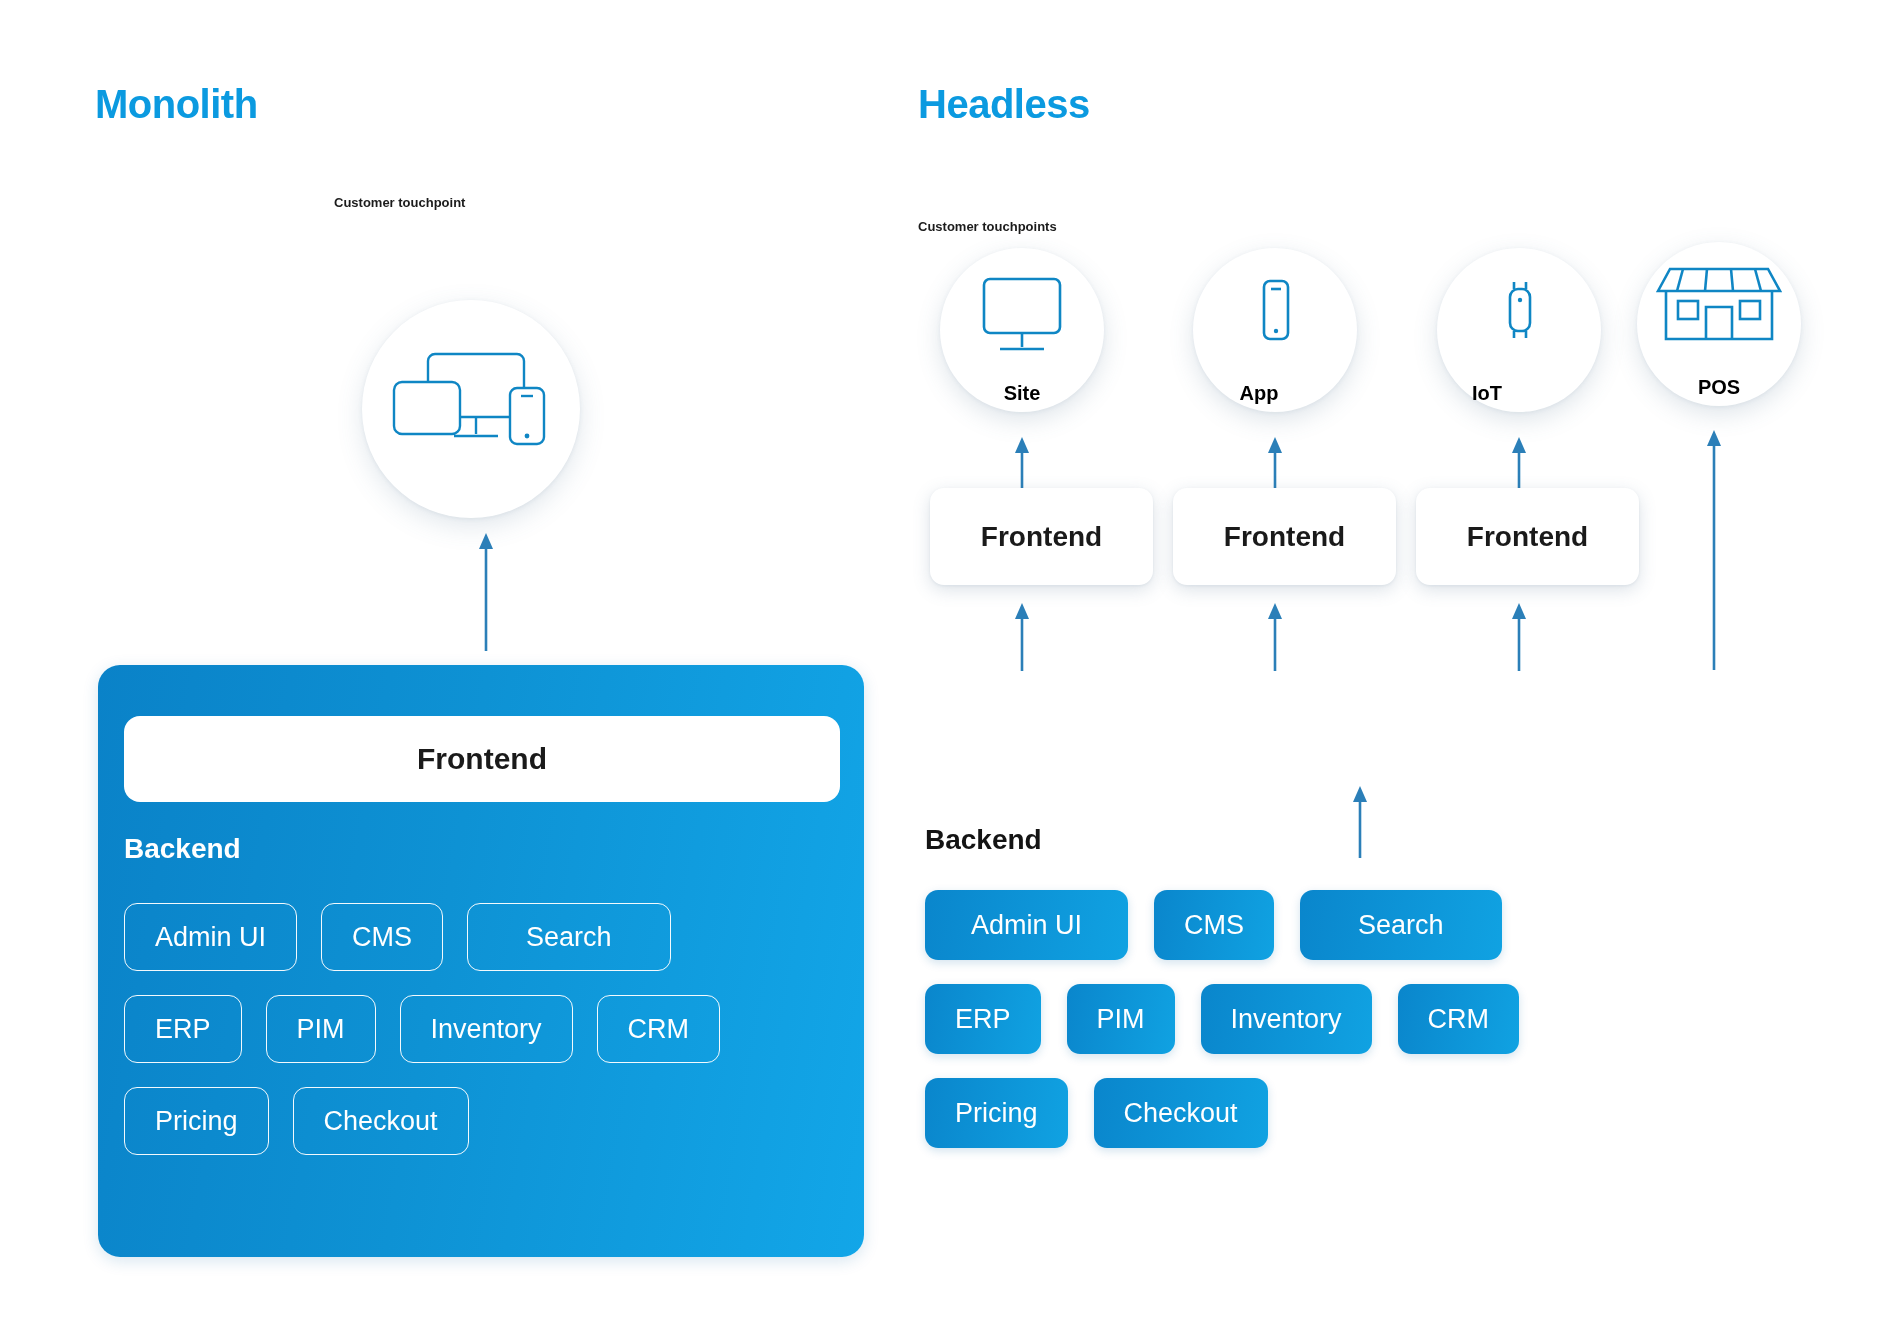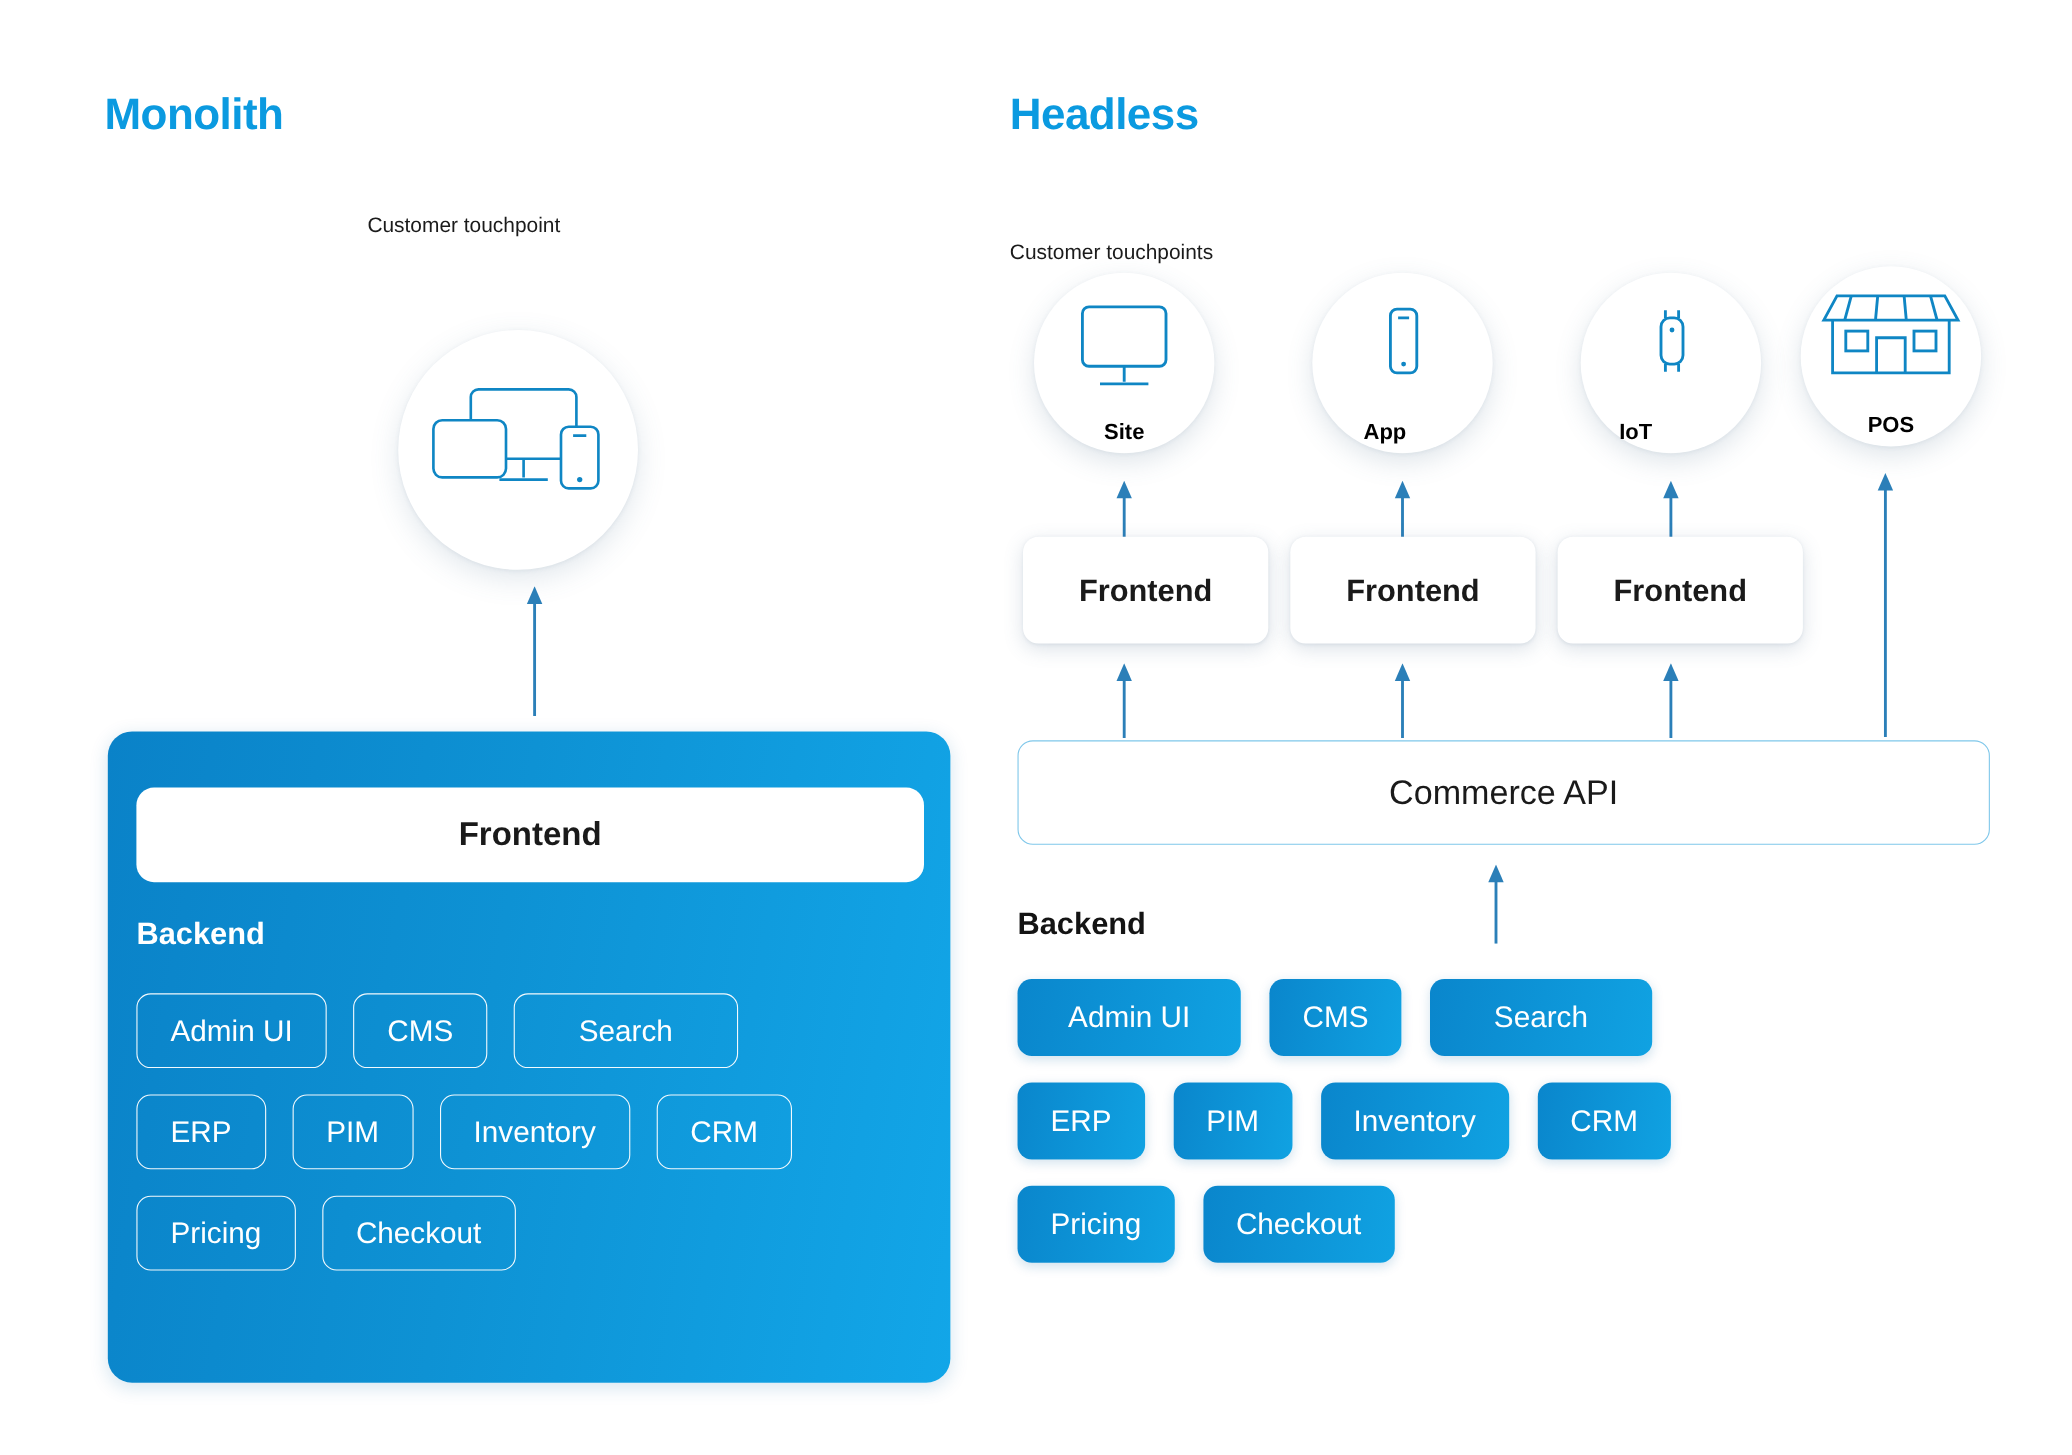--- a/index.html
+++ b/index.html
@@ -29,22 +29,22 @@
     font-size: 40px;
     font-weight: bold;
     color: #0b9ae0;
     letter-spacing: -0.5px;
   }
   #monolith-title { left: 95px; top: 82px; }
   #headless-title { left: 918px; top: 82px; }
 
   .touch-label {
     position: absolute;
-    font-size: 19px;
-    font-weight: normal;
+    font-size: 13px;
+    font-weight: bold;
     color: #1b1b1b;
   }
   #monolith-touch-label { left: 334px; top: 195px; }
   #headless-touch-label { left: 918px; top: 195px; margin-top: 24px; }
 
   
   .soft-circle {
     position: absolute;
     border-radius: 50%;
     background: #ffffff;
@@ -377,21 +377,20 @@
       <polygon points="20,0 13,16 27,16" fill="#2b7fb8"></polygon>
     </svg>
   </div>
   <div class="arrow" style="left:1499px; top:603px;">
     <svg width="40" height="68" viewBox="0 0 40 68">
       <line x1="20" y1="68" x2="20" y2="12" stroke="#2b7fb8" stroke-width="2.6"></line>
       <polygon points="20,0 13,16 27,16" fill="#2b7fb8"></polygon>
     </svg>
   </div>
 
-  <div id="commerce-api">Commerce API</div>
 
   <div class="arrow" style="left:1340px; top:786px;">
     <svg width="40" height="72" viewBox="0 0 40 72">
       <line x1="20" y1="72" x2="20" y2="12" stroke="#2b7fb8" stroke-width="2.6"></line>
       <polygon points="20,0 13,16 27,16" fill="#2b7fb8"></polygon>
     </svg>
   </div>
 
   <div id="headless-backend-label">Backend</div>
 

